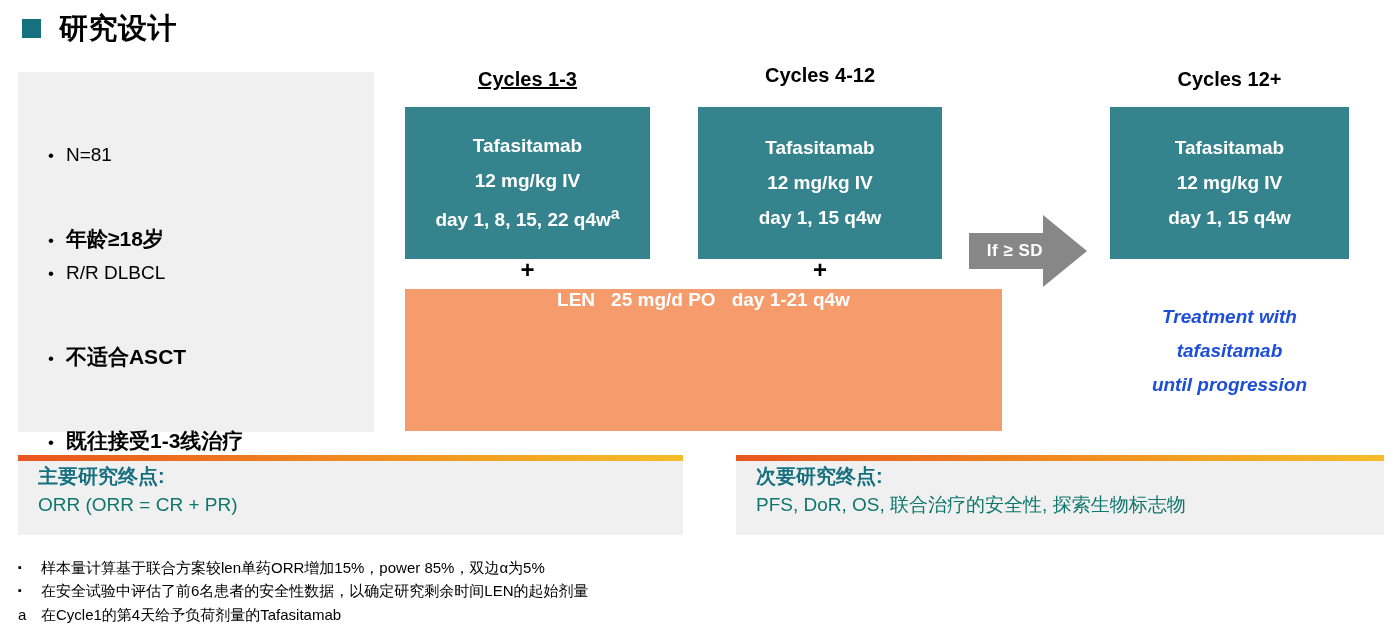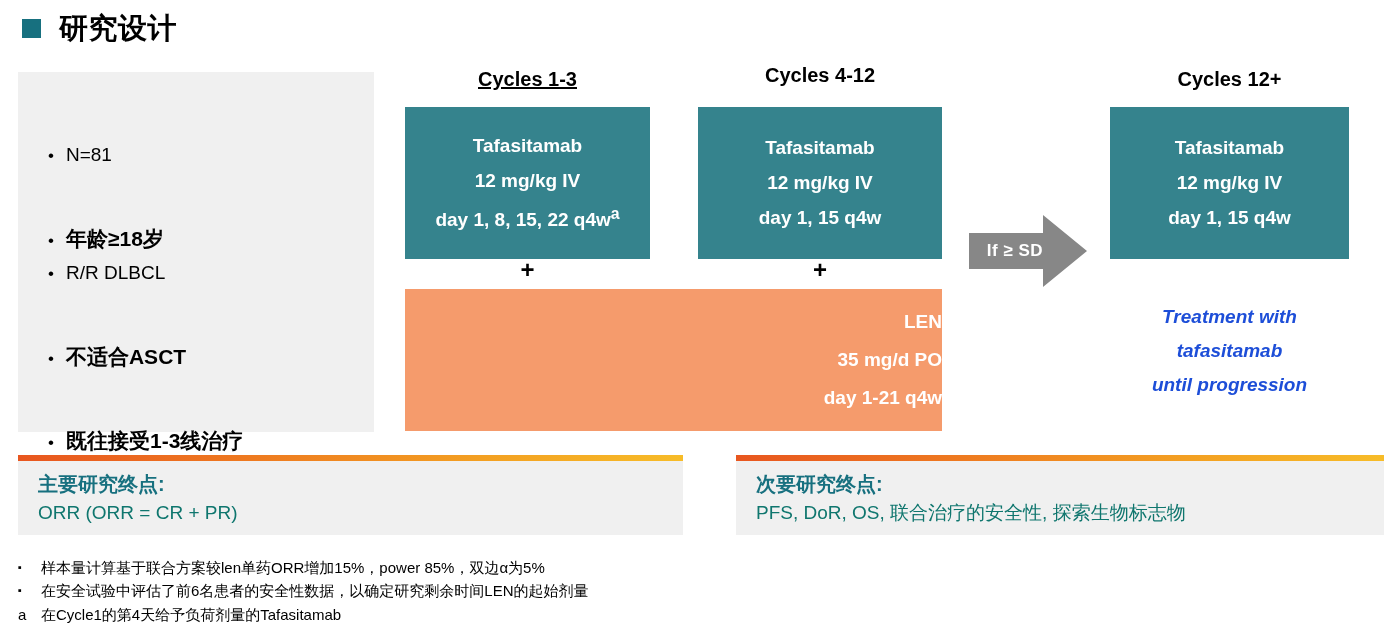--- a/index.html
+++ b/index.html
@@ -103,28 +103,28 @@
     text-align: center;
     color: #000;
   }
   #plus-c1 { left: 405px; top: 256px; width: 245px; }
   #plus-c2 { left: 698px; top: 256px; width: 244px; }
 
   #len-box {
     position: absolute;
     left: 405px;
     top: 289px;
-    width: 537px;
+    width: 597px;
     height: 142px;
     background: #F59B6C;
     color: #ffffff;
     display: flex;
-    flex-direction: column;
+    flex-direction: row;
     justify-content: center;
-    align-items: flex-end;
+    align-items: flex-start;
     gap: 16px;
     font-size: 19px;
     font-weight: bold;
     text-align: center;
   }
 
   
   #sd-arrow {
     position: absolute;
     left: 969px;
@@ -162,21 +162,21 @@
     color: #1d4ed8;
   }
 
   
   .endpoint-panel {
     position: absolute;
     top: 455px;
     height: 80px;
     background: #F0F0F0;
     box-sizing: border-box;
-    padding: 16px 0 0 20px;
+    padding: 8px 0 0 20px;
   }
   .endpoint-panel::before {
     content: "";
     position: absolute;
     left: 0;
     top: 0;
     right: 0;
     height: 6px;
     background: linear-gradient(to right, #E8561F 0%, #EE7A20 35%, #F3A022 70%, #F7BC28 100%);
   }
@@ -276,21 +276,21 @@
   <div>Tafasitamab</div>
   <div>12 mg/kg IV</div>
   <div>day 1, 15 q4w</div>
 </div>
 
 <div class="plus-sign" id="plus-c1">+</div>
 <div class="plus-sign" id="plus-c2">+</div>
 
 <div id="len-box">
   <div>LEN</div>
-  <div>35 mg/d PO</div>
+  <div>25 mg/d PO</div>
   <div>day 1-21 q4w</div>
 </div>
 
 <div id="sd-arrow">
   <svg viewBox="0 0 118 72">
     <polygon points="0,18 74,18 74,0 118,36 74,72 74,54 0,54" fill="#878787"></polygon>
   </svg>
   <div id="sd-arrow-label">If ≥ SD</div>
 </div>
 

